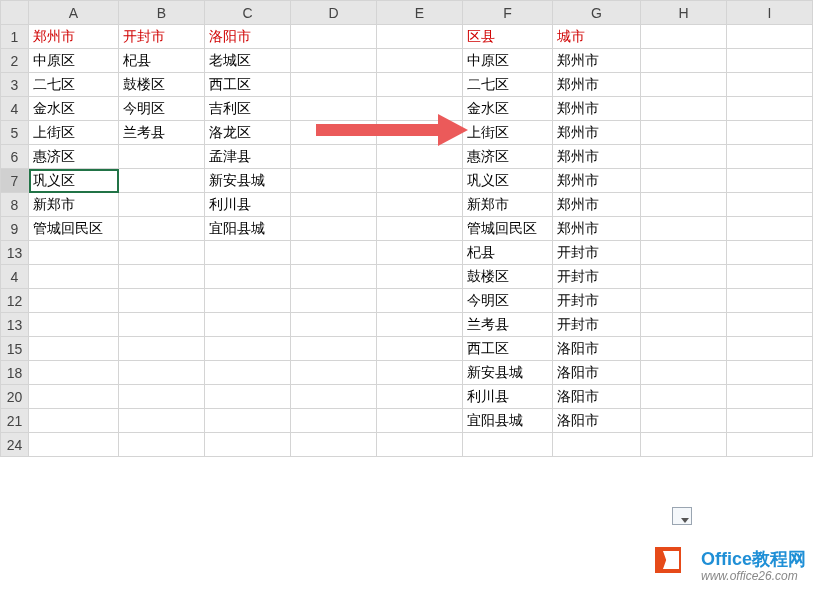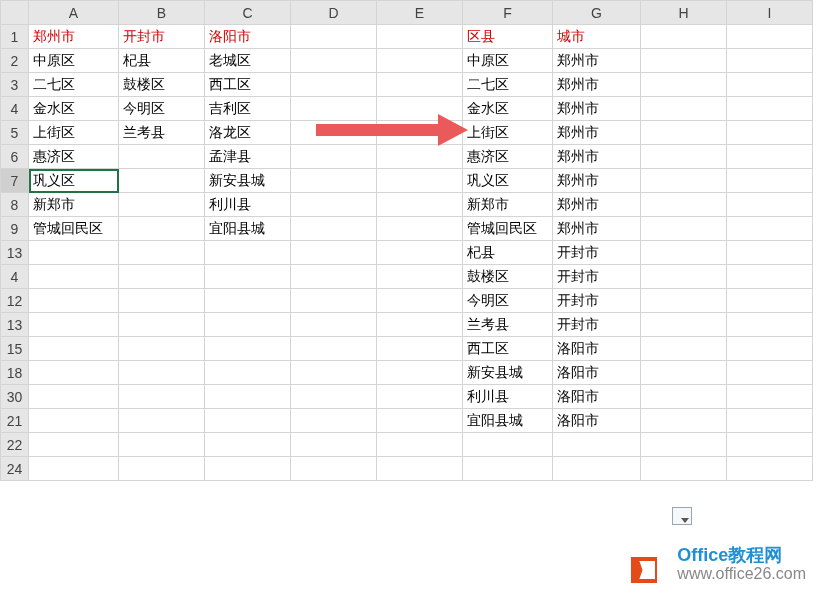--- a/index.html
+++ b/index.html
@@ -12,26 +12,26 @@
     .colA { width: 90px; } .colB { width: 86px; } .colC { width: 86px; }
     .colD { width: 86px; } .colE { width: 86px; } .colF { width: 90px; }
     .colG { width: 88px; } .colH { width: 86px; } .colI { width: 86px; }
     .hdr-red { color: #d00000; font-weight: bold; }
     .cell-sel { outline: 2px solid #217346; outline-offset: -2px; }
     .arrow-wrap { position: absolute; top: 116px; left: 316px; width: 152px; height: 28px; pointer-events: none; }
     .arrow-shaft { position: absolute; top: 8px; left: 0; width: 126px; height: 12px; background: #eb5a5a; }
     .arrow-head { position: absolute; top: -2px; left: 122px; width: 0; height: 0; border-left: 30px solid #eb5a5a; border-top: 16px solid transparent; border-bottom: 16px solid transparent; }
     .paste-icon { position: absolute; top: 507px; left: 672px; width: 20px; height: 18px; border: 1px solid #9aa5b1; background: #f5f8fb; }
     .paste-icon::after { content: ""; position: absolute; right: 2px; bottom: 1px; width: 0; height: 0; border-left: 4px solid transparent; border-right: 4px solid transparent; border-top: 5px solid #555; }
-    .watermark { position: absolute; bottom: 12px; right: 10px; display: flex; align-items: flex-end; gap: 20px; }
+    .watermark { position: absolute; bottom: 12px; right: 10px; display: flex; align-items: flex-start; gap: 20px; }
     .wm-icon { width: 26px; height: 26px; background: #e64a19; position: relative; }
     .wm-icon::before { content: ""; position: absolute; inset: 4px 2px 4px 8px; background: #fff; clip-path: polygon(0 0,100% 0,100% 100%,0 100%,20% 50%); }
     .wm-text { font-family: Arial, sans-serif; }
     .wm-title { color: #1f8fd6; font-size: 18px; font-weight: bold; }
-    .wm-url { color: #888; font-size: 16px; margin-top: -2px; }
+    .wm-url { color: #888; font-size: 12px; margin-top: -2px; font-style: italic; }
   </style>
 </head>
 <body>
 
 <table class="sheet">
   <thead>
     <tr>
       <th class="rowhdr"></th>
     <th class="colA">A</th>
         <th class="colB">B</th>
@@ -219,52 +219,40 @@
         <td class="colB"></td>
         <td class="colC"></td>
         <td class="colD"></td>
         <td class="colE"></td>
         <td class="colF">新安县城</td>
         <td class="colG">洛阳市</td>
         <td class="colH"></td>
         <td class="colI"></td>
       </tr>
       <tr>
-        <td class="rowhdr">30</td>
+        <td class="rowhdr">20</td>
         <td class="colA"></td>
         <td class="colB"></td>
         <td class="colC"></td>
         <td class="colD"></td>
         <td class="colE"></td>
         <td class="colF">利川县</td>
         <td class="colG">洛阳市</td>
         <td class="colH"></td>
         <td class="colI"></td>
       </tr>
       <tr>
         <td class="rowhdr">21</td>
         <td class="colA"></td>
         <td class="colB"></td>
         <td class="colC"></td>
         <td class="colD"></td>
         <td class="colE"></td>
         <td class="colF">宜阳县城</td>
         <td class="colG">洛阳市</td>
-        <td class="colH"></td>
-        <td class="colI"></td>
-      </tr>
-      <tr>
-        <td class="rowhdr">22</td>
-        <td class="colA"></td>
-        <td class="colB"></td>
-        <td class="colC"></td>
-        <td class="colD"></td>
-        <td class="colE"></td>
-        <td class="colF"></td>
-        <td class="colG"></td>
         <td class="colH"></td>
         <td class="colI"></td>
       </tr>
       <tr>
         <td class="rowhdr">24</td>
         <td class="colA"></td>
         <td class="colB"></td>
         <td class="colC"></td>
         <td class="colD"></td>
         <td class="colE"></td>

